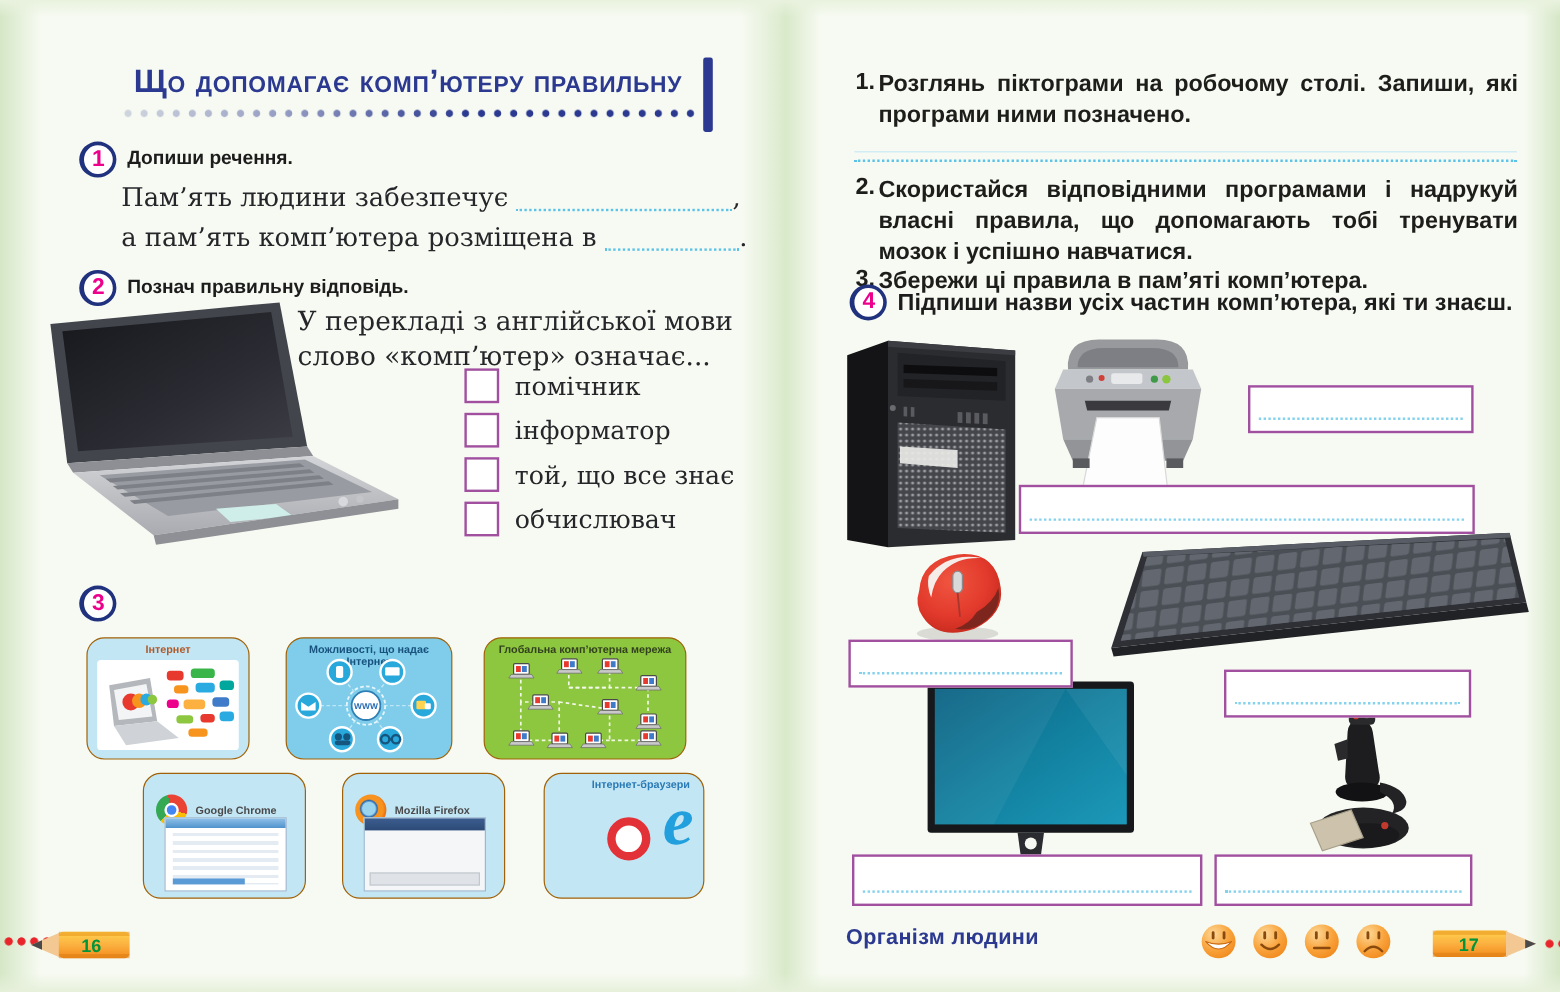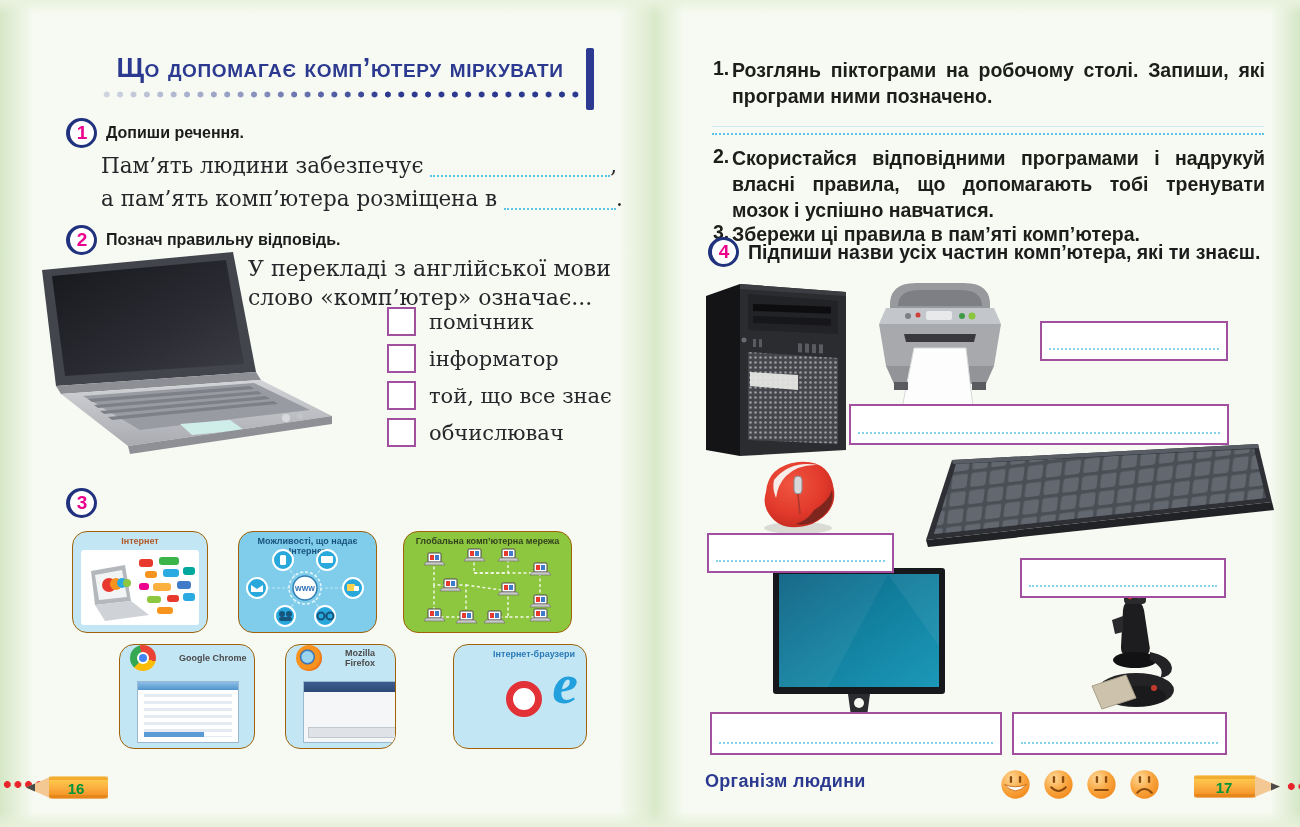--- a/index.html
+++ b/index.html
@@ -40,21 +40,21 @@
   .ansbox::after{content:"";position:absolute;left:7px;right:7px;bottom:9px;border-top:2px dotted #85d2ee;}
   .answer-line{position:absolute;height:6px;border-top:1px solid #c8e9f5;border-bottom:2px dotted #5cc3e8;}
 
   
   .card{position:absolute;box-sizing:border-box;border:1px solid #a16207;border-radius:15px;overflow:hidden;}
   .card .cap{position:absolute;top:4px;left:0;right:0;text-align:center;font-size:9px;font-weight:bold;}
   .card.blue-lt{background:#c3e6f5;}
   .card.blue-md{background:#7fcdea;}
   .card.green{background:#8dc63f;}
   .card .panel{position:absolute;left:8px;right:8px;top:18px;bottom:7px;background:#fff;border-radius:3px;}
-  .logo-row{position:absolute;top:0;left:10px;right:6px;display:flex;align-items:center;gap:23px;}
+  .logo-row{position:absolute;top:17px;left:10px;right:6px;display:flex;align-items:center;gap:7px;}
   .logo-row .cap2{font-size:9px;font-weight:bold;color:#4a4a4a;}
   .mini-window{position:absolute;left:17px;top:36px;width:100px;height:60px;background:#fff;border:1px solid #9ab8d0;}
   .mini-window::before{content:"";position:absolute;left:0;right:0;top:0;height:8px;
     background:linear-gradient(#8ec0e8,#4f93cc);}
   .mini-window.chrome-shot::after{content:"";position:absolute;left:6px;right:6px;top:12px;bottom:5px;
     background:
       linear-gradient(#5b9bd5,#5b9bd5) 0 100%/60px 5px no-repeat,
       repeating-linear-gradient(to bottom,#e4ebf2 0 3px,#fff 3px 7px);}
   .mini-window.ff-shot{background:#f4f6f8;}
   .mini-window.ff-shot::before{background:linear-gradient(#3b5d8f,#2c4a77);height:10px;}
@@ -90,21 +90,21 @@
 <div class="book">
   <div class="edge left"></div>
   <div class="edge right"></div>
   <div class="edge spine"></div>
   <div class="edge top"></div>
   <div class="edge bottom"></div>
 
   <div class="abs" style="left:0;top:0;width:650px;height:827px;">
 
     <div class="abs" style="left:100px;top:53px;width:480px;">
-      <div class="title-text">Що допомагає комп’ютеру міркувати</div>
+      <div class="title-text">Що допомагає комп’ютеру правильну</div>
       <div class="title-dots"></div>
       <div class="title-bar"></div>
     </div>
 
     <div class="abs task-head" style="left:66px;top:118px;">
       <span class="num-circle">1</span>
       <span class="task-title">Допиши речення.</span>
     </div>
     <div class="abs serif" style="left:101px;top:153px;font-size:21.5px;white-space:nowrap;">
       <span>Пам’ять людини забезпечує</span>
@@ -289,21 +289,21 @@
     </div>
 
     <div class="card blue-lt" style="left:119px;top:644px;width:136px;height:105px;">
       <div class="logo-row">
         <span class="chrome-logo" style="width:26px;height:26px;flex:none;"></span>
         <span class="cap2">Google Chrome</span>
       </div>
       <div class="mini-window chrome-shot"></div>
     </div>
 
-    <div class="card blue-lt" style="left:285px;top:644px;width:111px;height:105px;">
+    <div class="card blue-lt" style="left:285px;top:644px;width:136px;height:105px;">
       <div class="logo-row">
         <span class="ff-logo" style="width:26px;height:26px;flex:none;"></span>
         <span class="cap2">Mozilla Firefox</span>
       </div>
       <div class="mini-window ff-shot">
         <span class="ff-logo abs" style="left:38px;top:18px;width:24px;height:24px;"></span>
       </div>
     </div>
 
     <div class="card blue-lt" style="left:453px;top:644px;width:134px;height:105px;">

